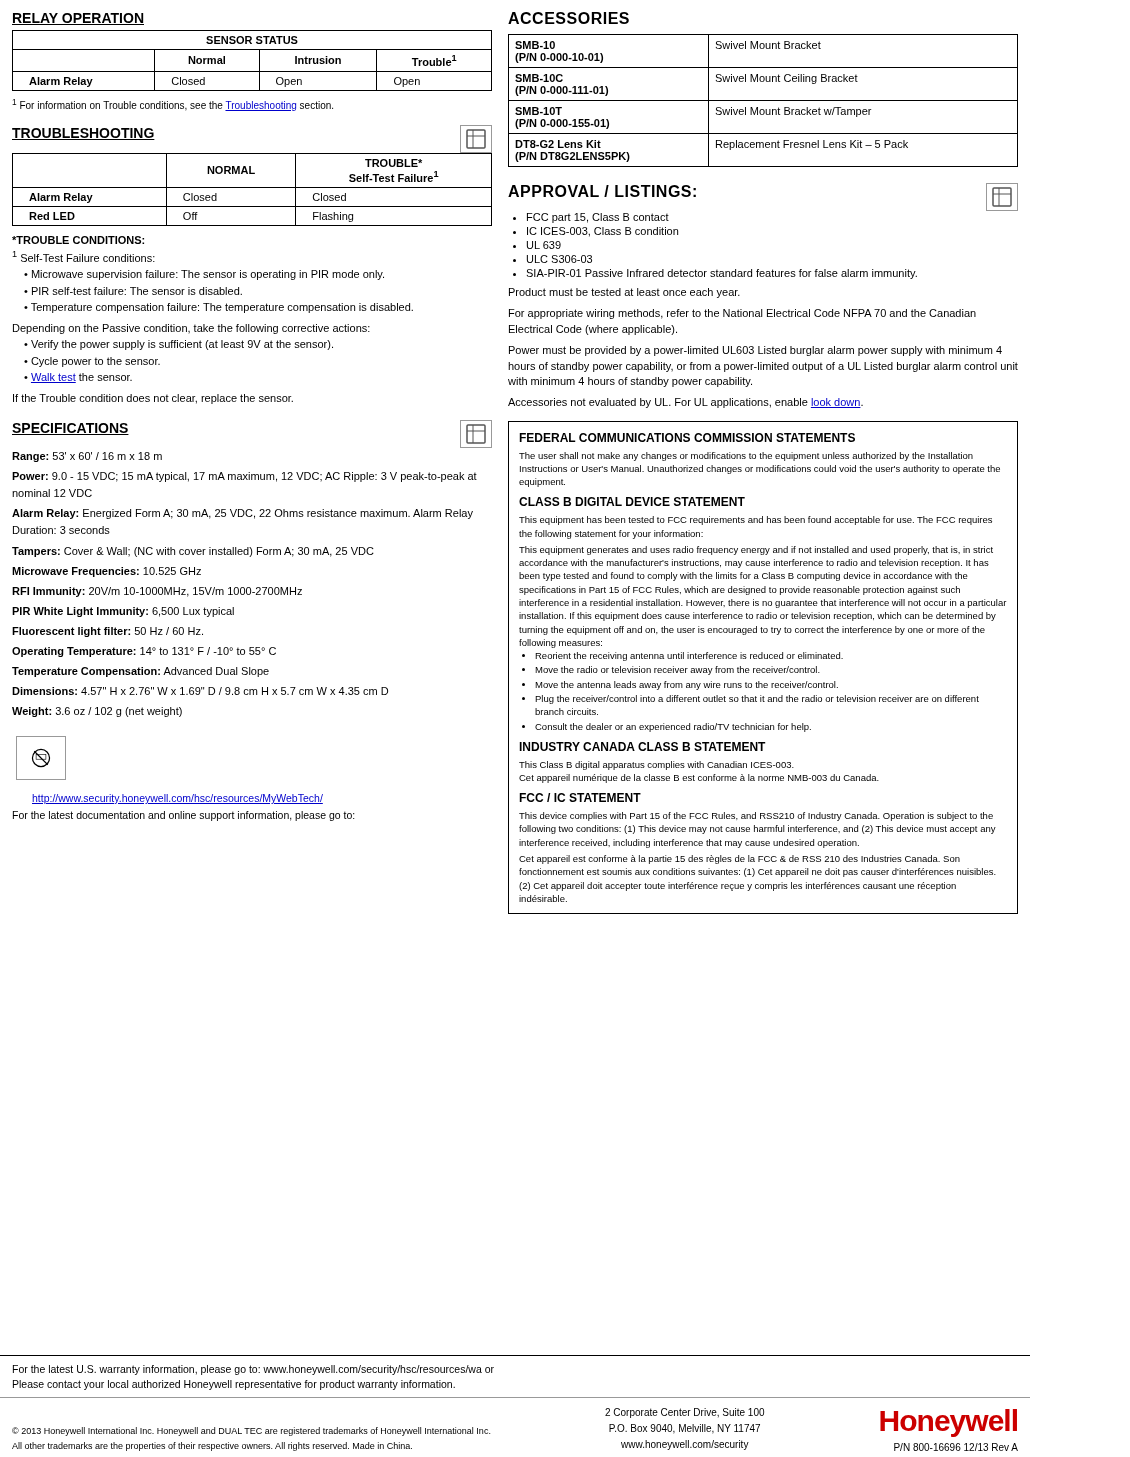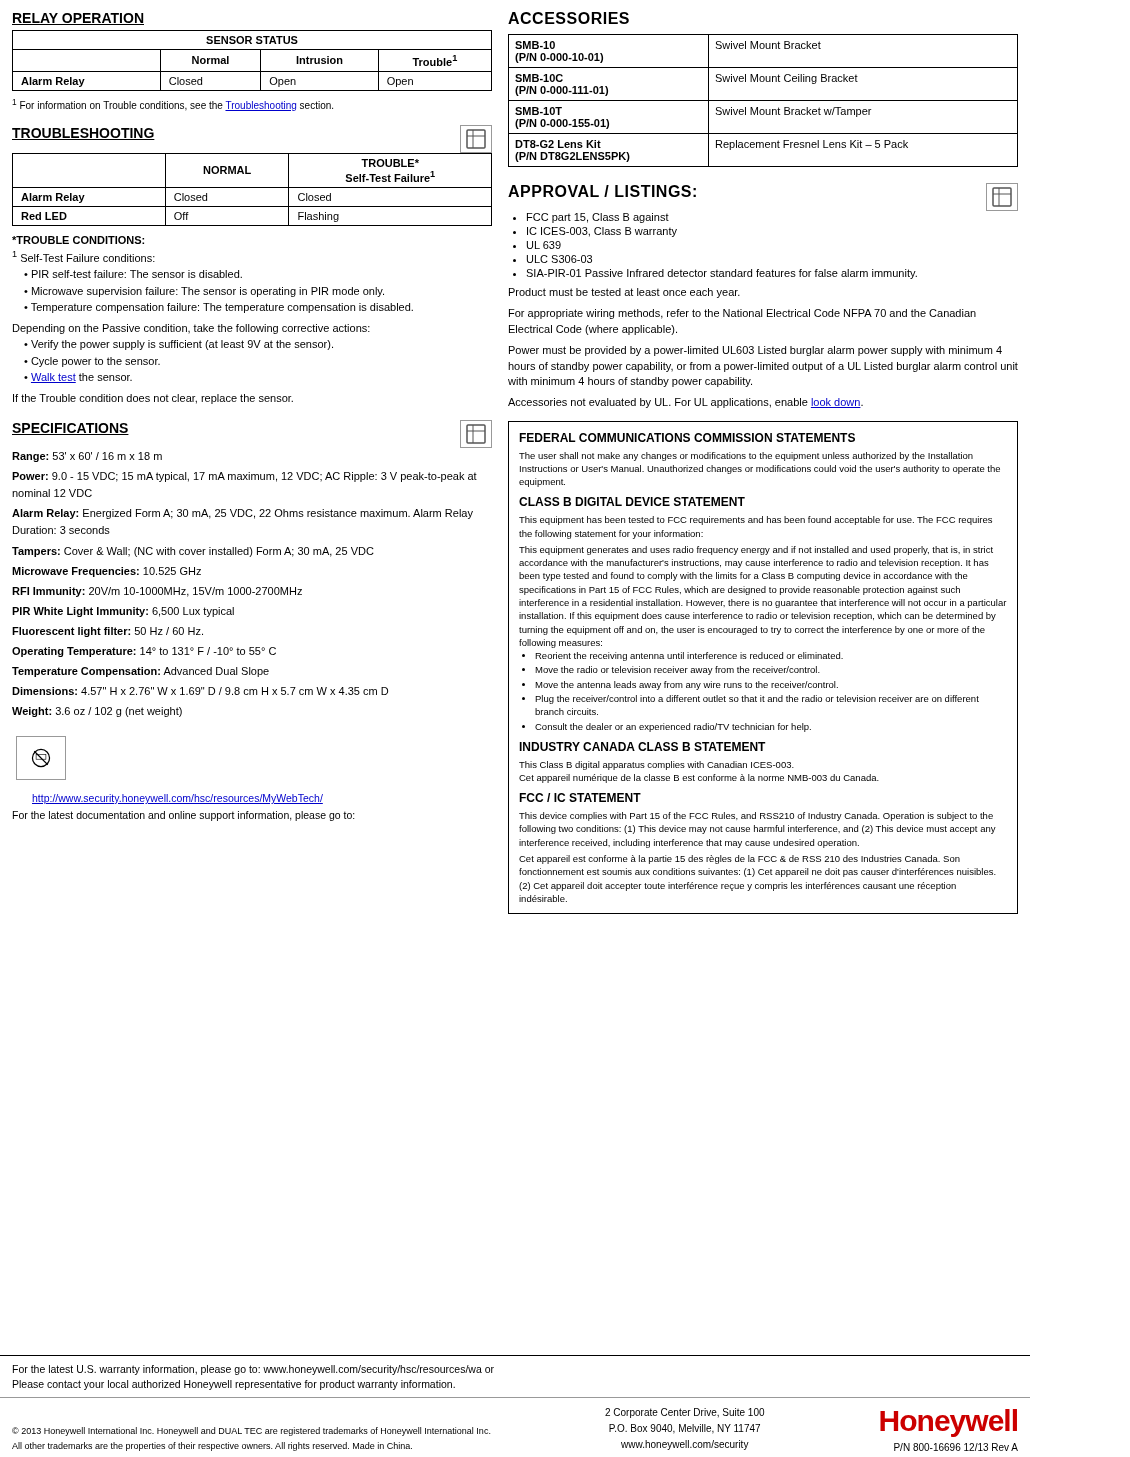--- a/index.html
+++ b/index.html
@@ -39,21 +39,21 @@
       letter-spacing: 0.5px;
     }
     
     table {
       border-collapse: collapse;
       width: 100%;
       margin-bottom: 6px;
     }
     th, td {
       border: 1px solid #000;
-      padding: 3px 8px;
+      padding: 3px 16px;
       text-align: left;
       font-size: 11px;
     }
     th {
       background: #fff;
       font-weight: bold;
       text-align: center;
     }
     
     .relay-section { margin-bottom: 14px; }
@@ -200,22 +200,22 @@
               <td><strong>Red LED</strong></td>
               <td>Off</td>
               <td>Flashing</td>
             </tr>
           </tbody>
         </table>
         <div style="margin-top:4px; font-size:11px; line-height:1.5;">
           <div><strong>*TROUBLE CONDITIONS:</strong></div>
           <div><sup>1</sup> Self-Test Failure conditions:</div>
           <div style="margin-left:12px;">
+            <div>•  Microwave supervision failure:  The sensor is operating in PIR mode only.</div>
             <div>•  PIR self-test failure:  The sensor is disabled.</div>
-            <div>•  Microwave supervision failure:  The sensor is operating in PIR mode only.</div>
             <div>•  Temperature compensation failure: The temperature compensation is disabled.</div>
           </div>
           <div style="margin-top:4px;">Depending on the Passive condition, take the following corrective actions:</div>
           <div style="margin-left:12px;">
             <div>•  Verify the power supply is sufficient (at least 9V at the sensor).</div>
             <div>•  Cycle power to the sensor.</div>
             <div>•  <span class="link-style">Walk test</span> the sensor.</div>
           </div>
           <div style="margin-top:4px;">If the Trouble condition does not clear, replace the sensor.</div>
         </div>
@@ -307,22 +307,22 @@
           <div class="icon-box">
             <svg viewBox="0 0 22 22" fill="none" xmlns="http://www.w3.org/2000/svg">
               <rect x="2" y="2" width="18" height="18" rx="1" stroke="#555" stroke-width="1.5" fill="none"></rect>
               <line x1="2" y1="8" x2="20" y2="8" stroke="#555" stroke-width="1"></line>
               <line x1="8" y1="2" x2="8" y2="20" stroke="#555" stroke-width="1"></line>
             </svg>
           </div>
           <div class="section-title">APPROVAL / LISTINGS:</div>
         </div>
         <ul class="approval-list">
-          <li>FCC part 15, Class B against</li>
-          <li>IC ICES-003, Class B warranty</li>
+          <li>FCC part 15, Class B contact</li>
+          <li>IC ICES-003, Class B condition</li>
           <li>UL 639</li>
           <li>ULC S306-03</li>
           <li>SIA-PIR-01   Passive Infrared detector standard features for false alarm immunity.</li>
         </ul>
         <div class="approval-text">Product must be tested at least once each year.</div>
         <div class="approval-text">For appropriate wiring methods, refer to the National Electrical Code NFPA 70 and the Canadian Electrical Code (where applicable).</div>
         <div class="approval-text">Power must be provided by a power-limited UL603 Listed burglar alarm power supply with minimum 4 hours of standby power capability, or from a power-limited output of a UL Listed burglar alarm control unit with minimum 4 hours of standby power capability.</div>
         <div class="approval-text">Accessories not evaluated by UL. For UL applications, enable <span class="link-style">look down</span>.</div>
       </div>
 

